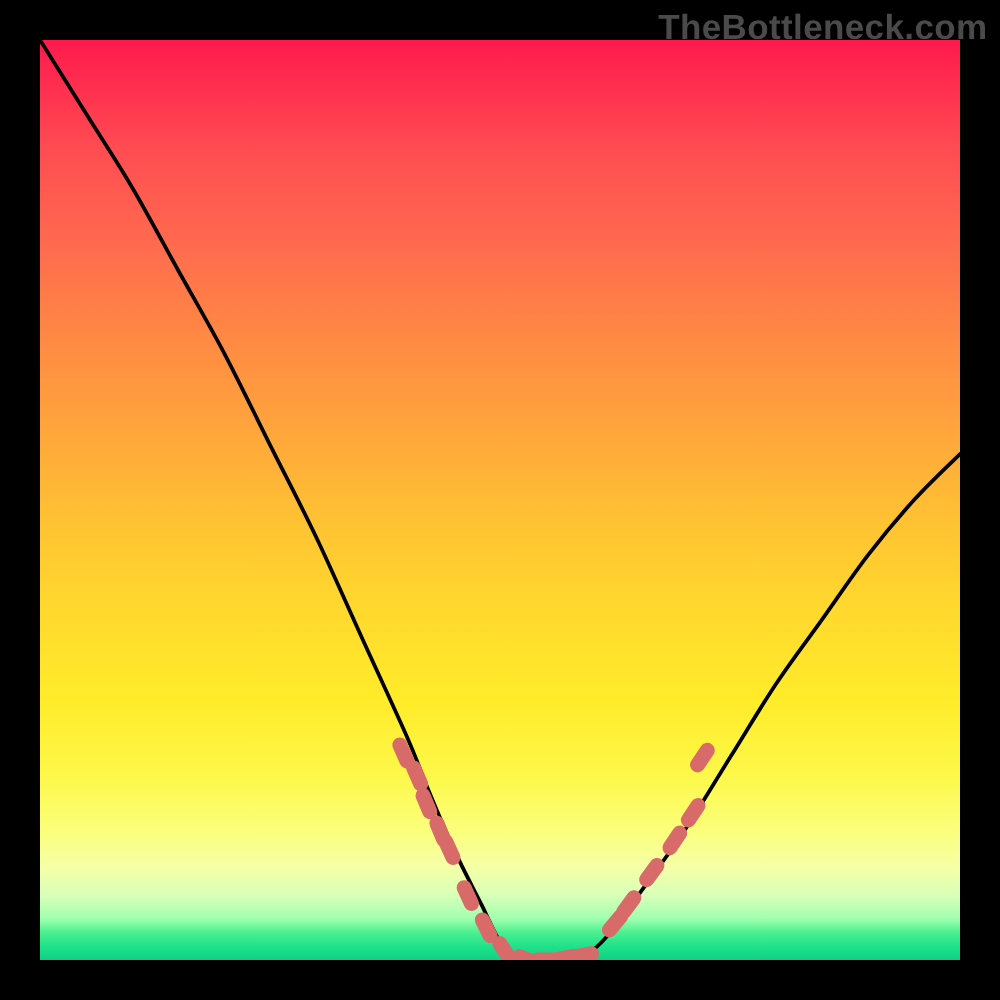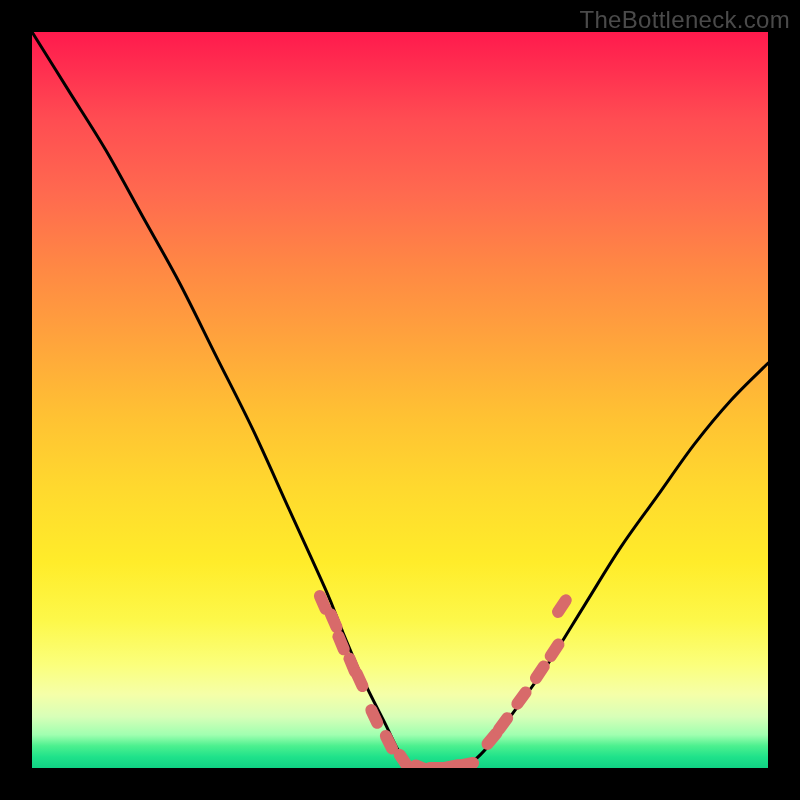--- a/index.html
+++ b/index.html
@@ -53,22 +53,22 @@
   }
   .curve-svg {
     position: absolute;
     inset: 0;
   }
   .watermark {
     position: absolute;
     top: 6px;
     right: 10px;
     color: #4a4a4a;
-    font-size: 24px;
-    font-weight: 400;
+    font-size: 28px;
+    font-weight: 700;
     letter-spacing: 0.3px;
   }
 </style>
 </head>
 <body>
 
 <div class="frame">
   <div class="plot">
     <div class="gradient"></div>
     <svg class="curve-svg" viewBox="0 0 736 736" preserveAspectRatio="none">

